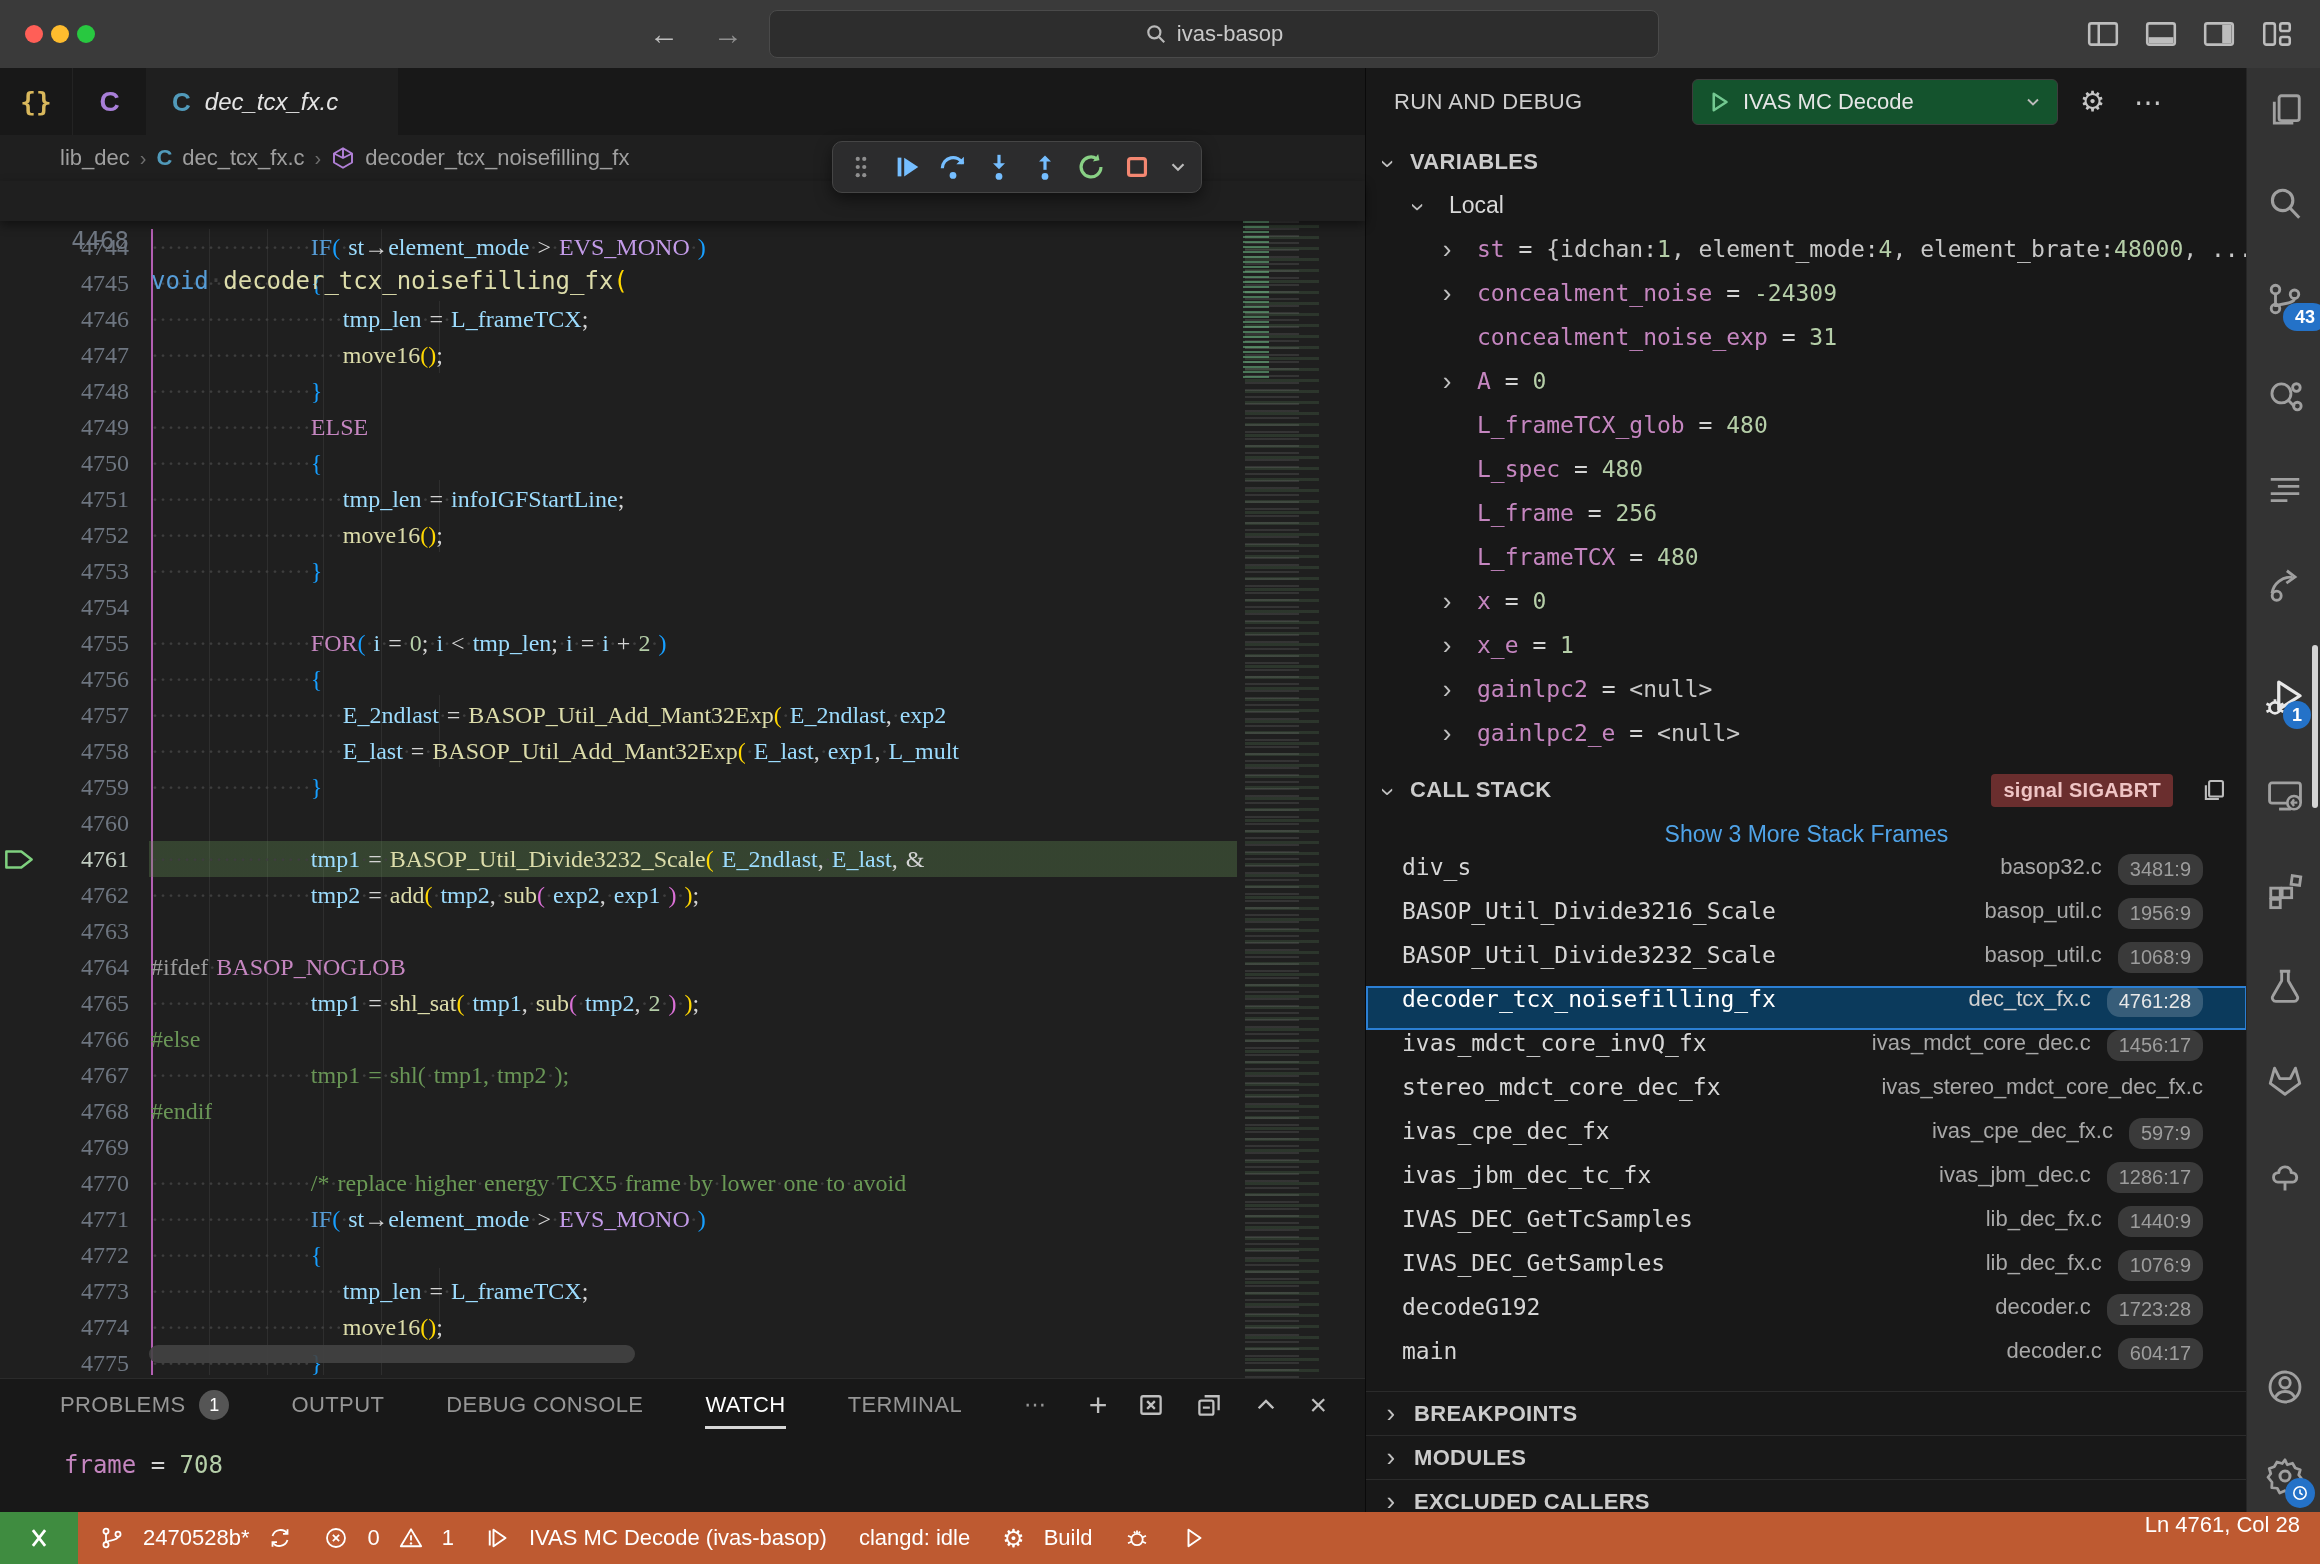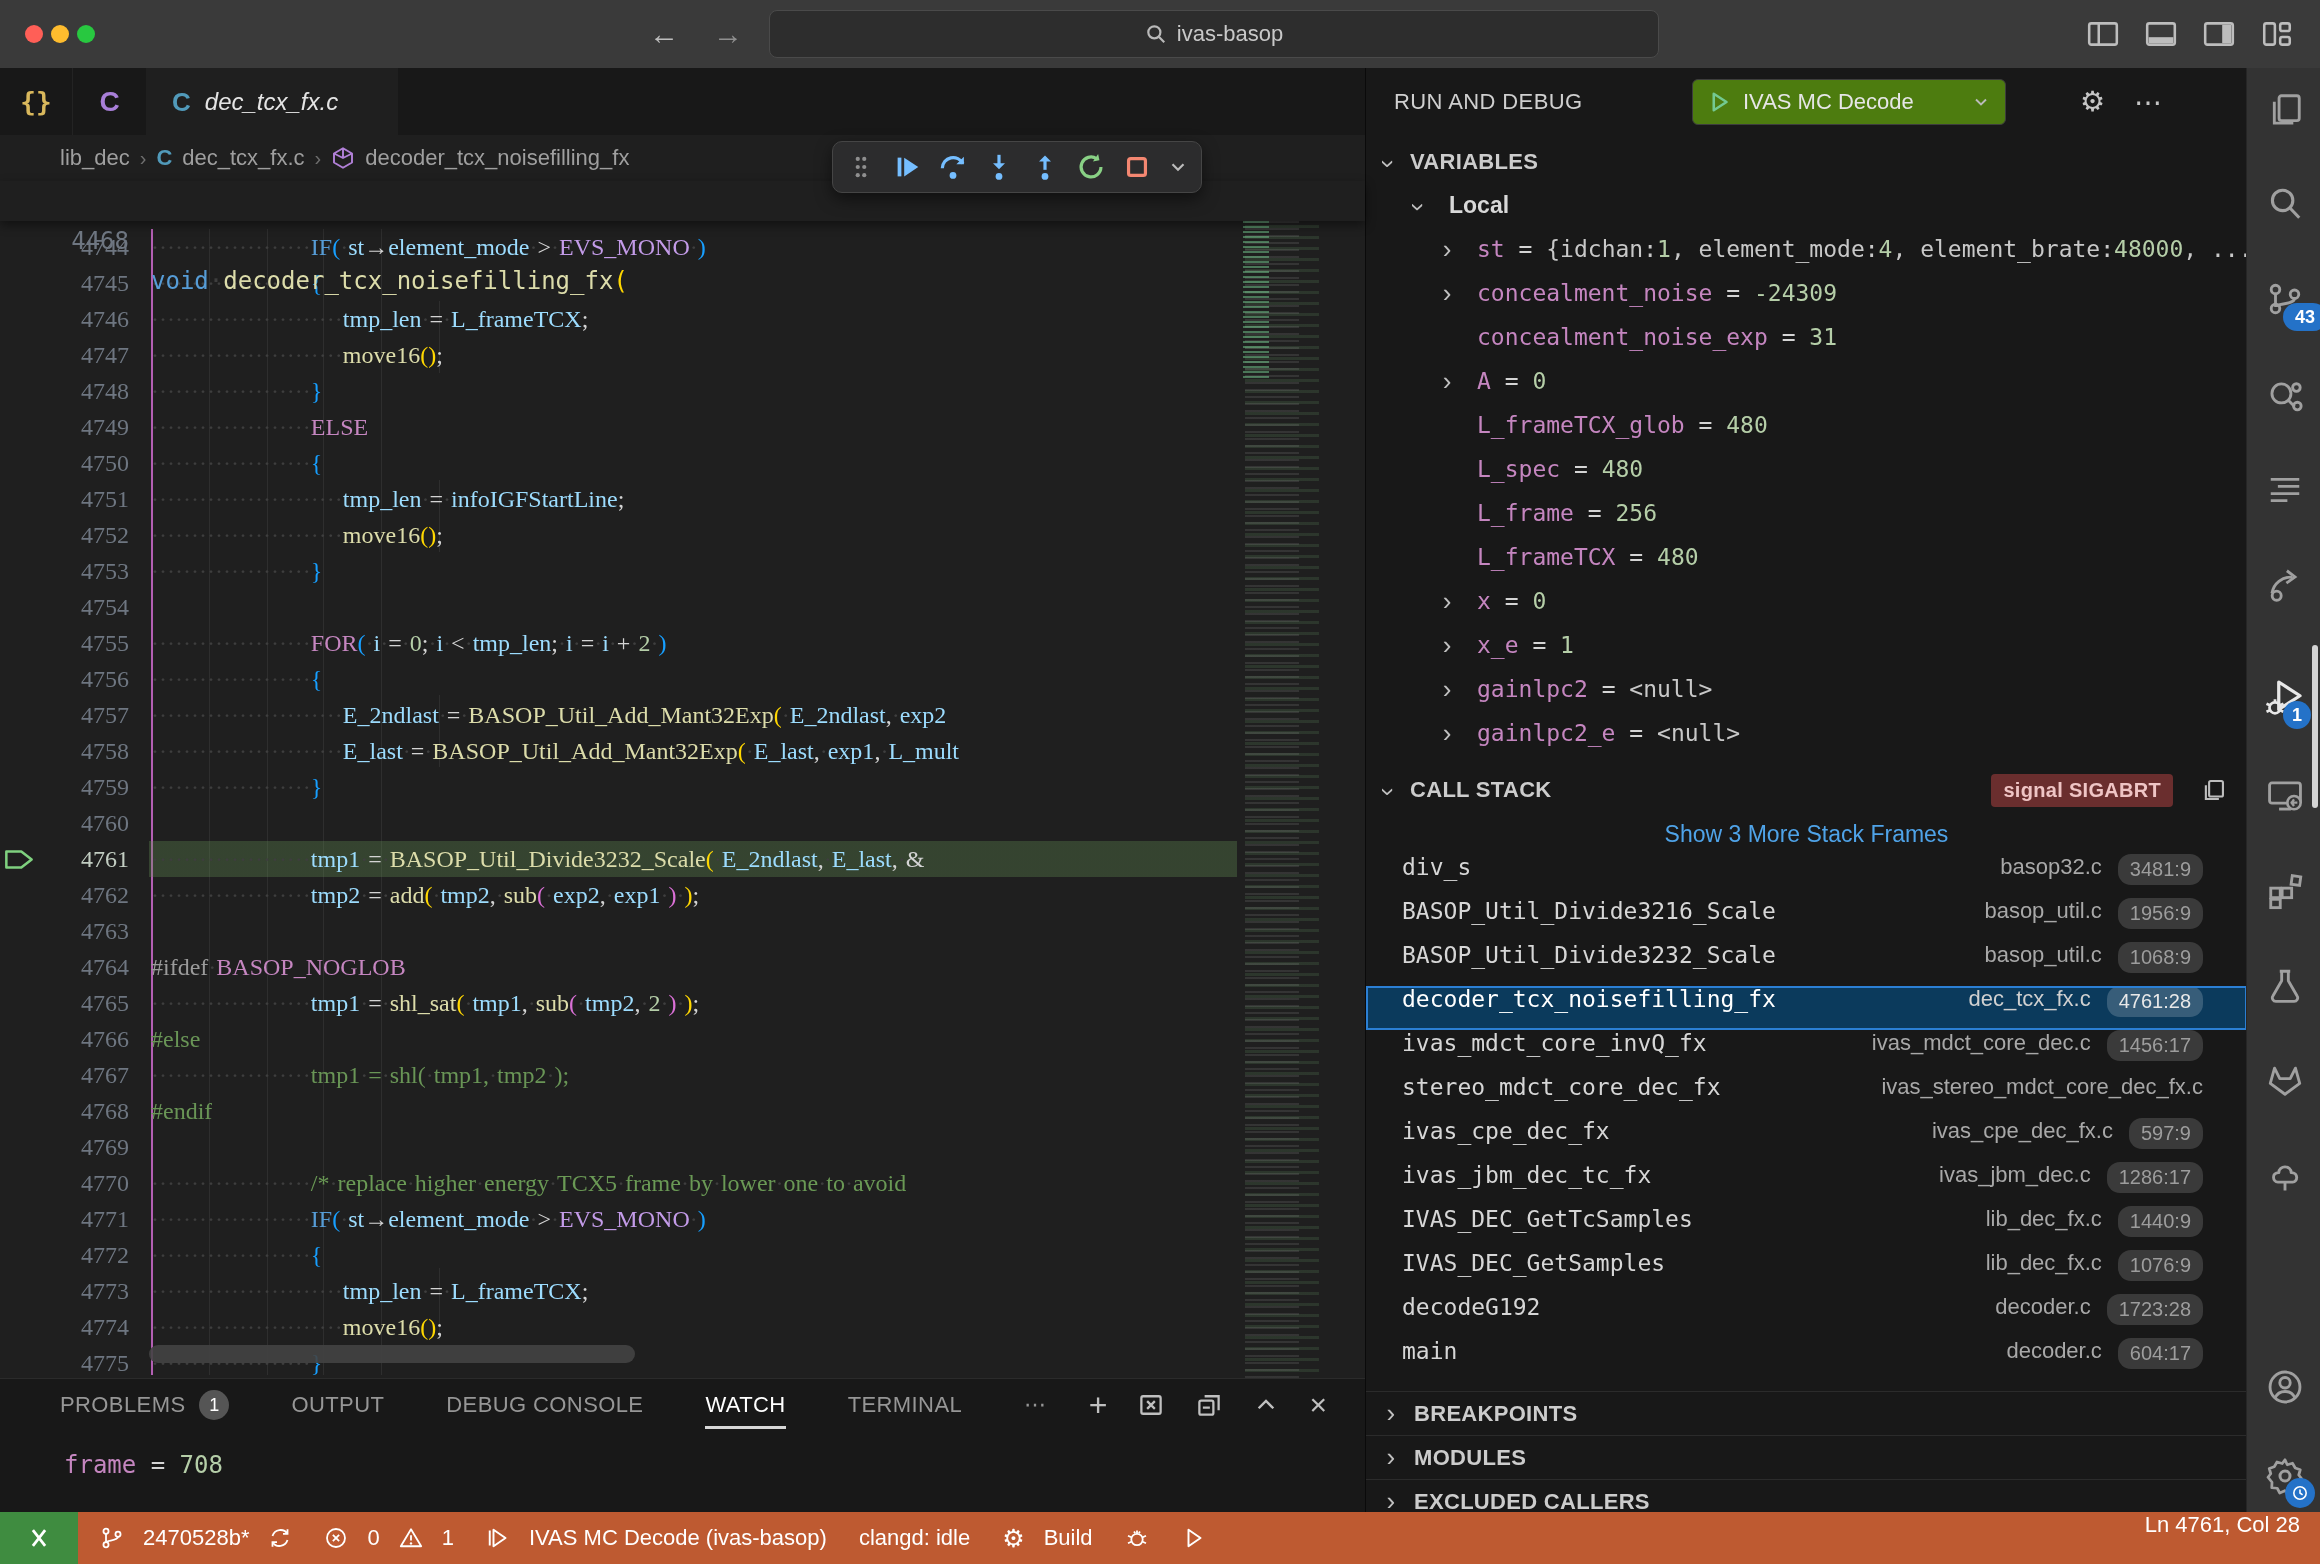--- a/index.html
+++ b/index.html
@@ -80,36 +80,36 @@
   #remoteblk{position:absolute;left:0;top:0;width:78px;height:52px;background:#3F8C40;display:flex;align-items:center;justify-content:center;}
   #sbleft{position:absolute;left:100px;top:0;height:52px;display:flex;align-items:center;gap:32px;}
   #sbright{position:absolute;right:20px;top:0;height:52px;display:flex;align-items:center;gap:34px;flex-direction:column;}
   .sbitem{display:flex;align-items:center;gap:19px;white-space:nowrap;}
   .gearglyph{font-size:25px;line-height:1;}
 
   
   #sidepanel{position:absolute;left:1365px;top:68px;width:881px;height:1445px;background:#181818;border-left:1px solid #0a0a0a;box-sizing:border-box;overflow:hidden;}
   #sp-header{position:absolute;left:0;top:0;width:881px;height:68px;display:flex;align-items:center;}
   #sp-title{position:absolute;left:28px;font-size:22px;color:#cfcfcf;letter-spacing:0.4px;}
-  #launch{position:absolute;left:326px;top:11px;width:314px;height:46px;background:#4d7c0f;border:1px solid #3d3d3d;border-radius:6px;
+  #launch{position:absolute;left:326px;top:11px;width:366px;height:46px;background:#14532d;border:1px solid #3d3d3d;border-radius:6px;
           display:flex;align-items:center;gap:12px;padding:0 14px;box-sizing:border-box;}
   #launch .lbl{font-size:22px;color:#e6e6e6;flex:1;}
   #sp-gear{position:absolute;left:714px;top:0;height:68px;display:flex;align-items:center;font-size:28px;color:#c5c5c5;}
   #sp-dots{position:absolute;left:768px;top:0;height:68px;display:flex;align-items:center;font-size:28px;color:#c5c5c5;}
 
   .sechead{position:absolute;left:0;width:881px;height:44px;display:flex;align-items:center;gap:12px;padding-left:10px;box-sizing:border-box;
            font-size:22px;font-weight:bold;color:#cccccc;letter-spacing:0.3px;}
   .chev{display:inline-block;font-size:26px;font-weight:normal;color:#c0c0c0;transform-origin:50% 55%;width:22px;text-align:center;}
   .chev.down{transform:rotate(90deg);}
 
   #vars{position:absolute;left:0;top:115px;width:881px;height:585px;overflow:hidden;font-family:"DejaVu Sans Mono",monospace;font-size:23px;}
   .vrow{position:relative;height:44px;display:flex;align-items:center;white-space:pre;}
   .vrow .chev{position:absolute;font-family:"Liberation Sans",sans-serif;}
   .vname{color:#C586C0;}
-  .vrow.scope .vname{color:#d8d8d8;font-family:"Liberation Sans",sans-serif;font-weight:bold;font-size:23px;}
+  .vrow.scope .vname{color:#d8d8d8;font-family:"Liberation Sans",sans-serif;font-weight:normal;font-size:23px;}
   .vrow .vtext{position:absolute;left:111px;display:flex;white-space:pre;}
   .vrow.scope .vtext{left:83px;}
 
   #cs-head{top:700px;}
   #csbadge{margin-left:auto;background:#6A2E2E;color:#EFC5C5;font-size:20px;font-weight:bold;padding:5px 12px;border-radius:4px;letter-spacing:0.3px;}
   #cs-copy{margin:0 20px 0 16px;}
   #showmore{position:absolute;left:0;top:744px;width:881px;height:44px;display:flex;align-items:center;justify-content:center;
             color:#4FA3E8;font-size:23px;}
   #frames{position:absolute;left:0;top:786px;width:881px;height:537px;overflow:hidden;}
   .frow{position:relative;height:44px;display:flex;align-items:flex-start;padding:0 44px 0 36px;box-sizing:border-box;}

